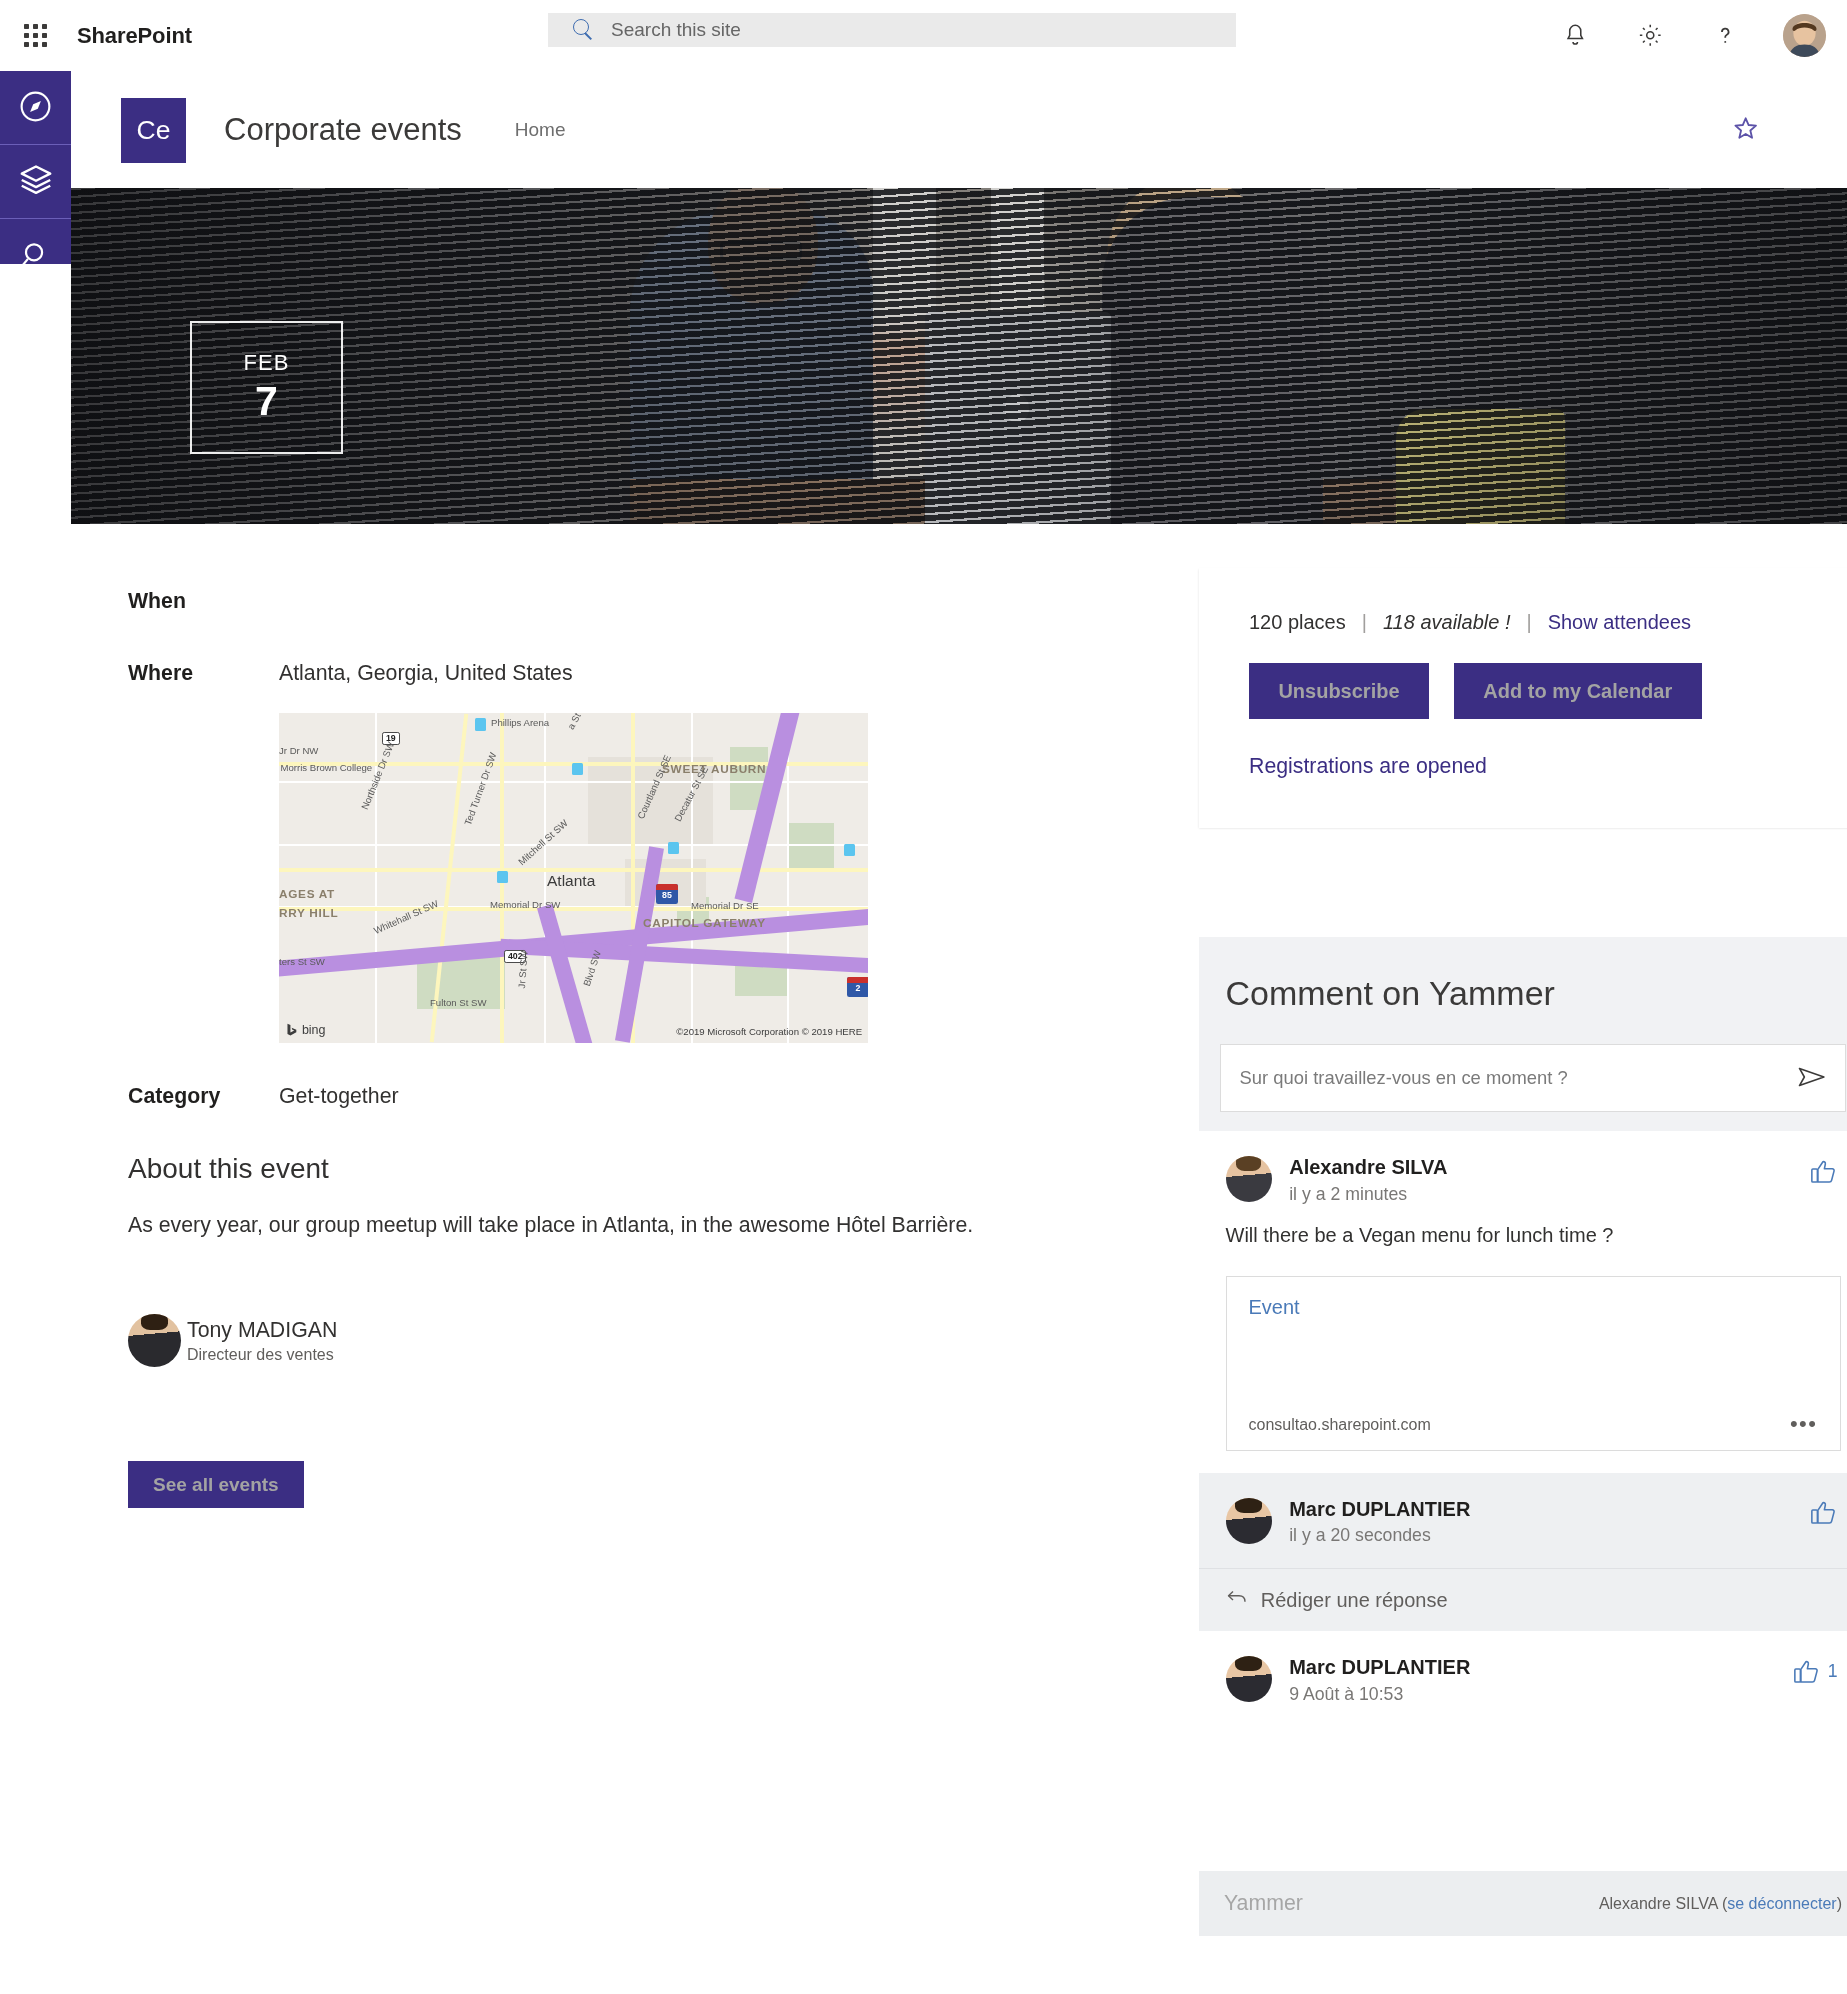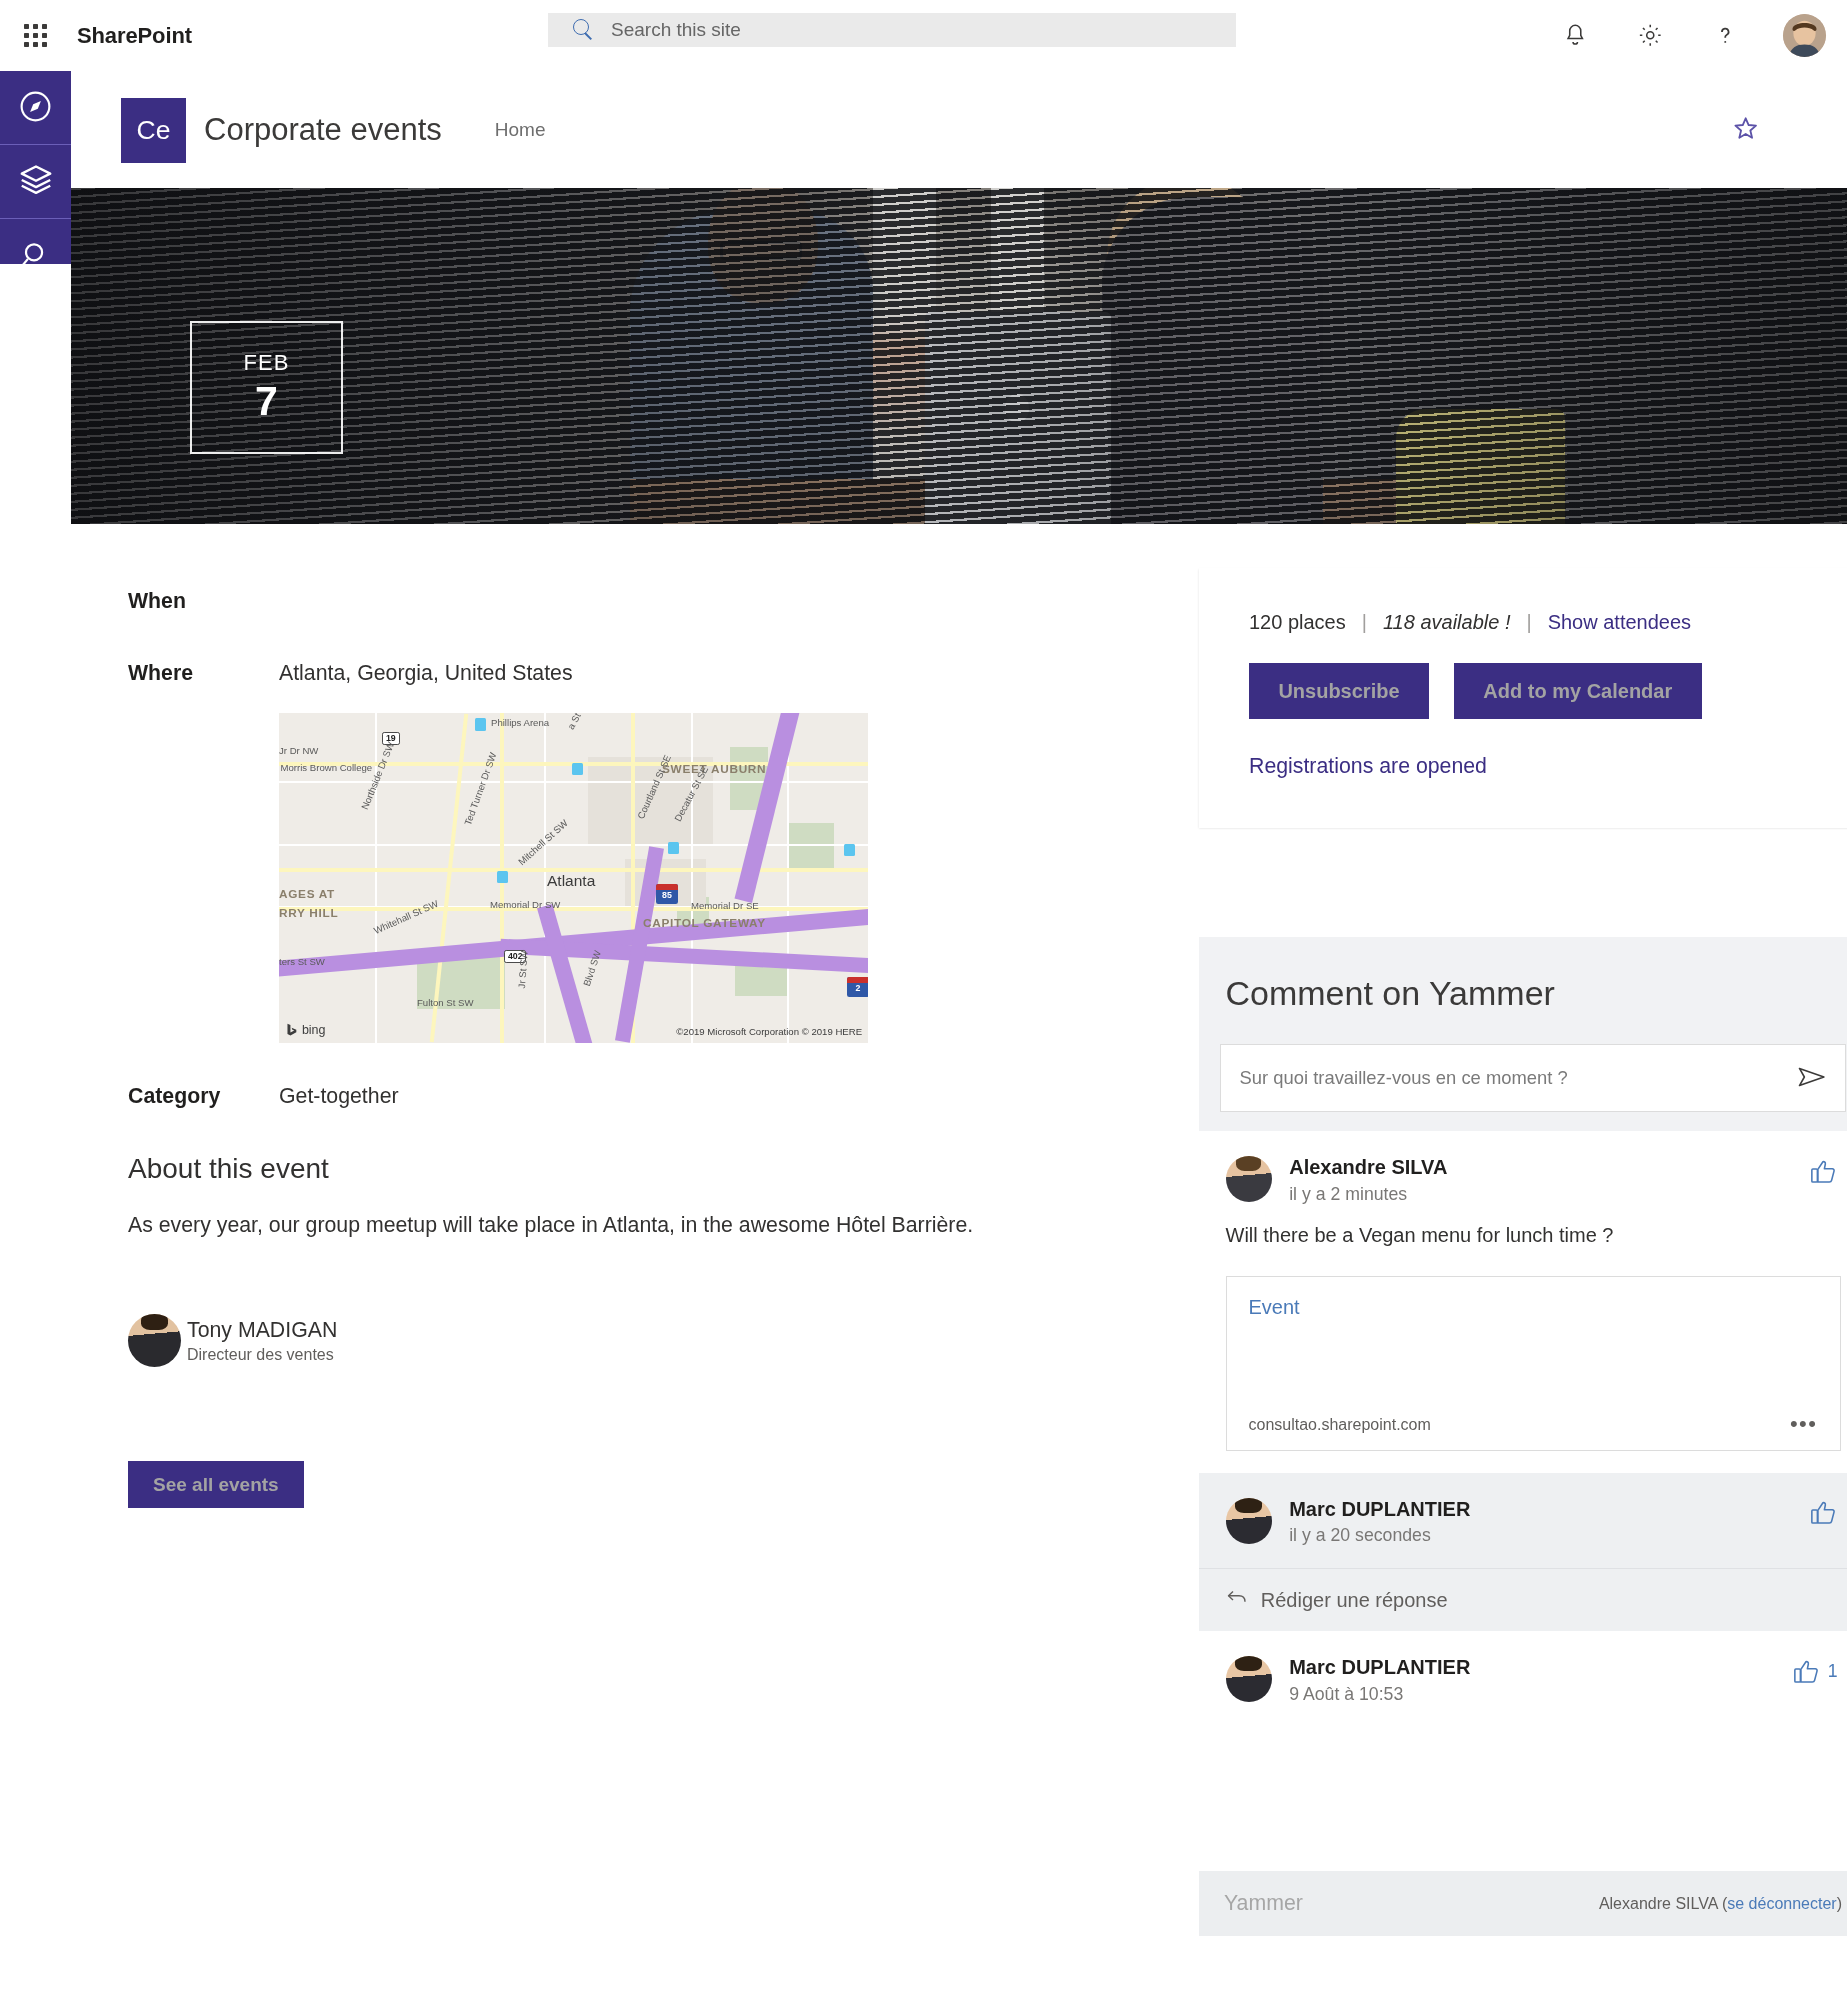--- a/index.html
+++ b/index.html
@@ -67,21 +67,21 @@
   .sitehead {
     position: absolute; left: 71px; top: 71px; width: 1777px; height: 118px;
     background: #ffffff; display: flex; align-items: center;
   }
   .site-logo {
     width: 65px; height: 65px; background: #3b2e83; color: #ffffff;
     display: flex; align-items: center; justify-content: center;
     font-size: 26.5px; margin-left: 50px; cursor: pointer;
   }
   .site-title {
-    font-size: 31px; color: #3b3a39; margin-left: 18px; font-weight: 400; cursor: pointer;
+    font-size: 31px; color: #3b3a39; margin-left: 38px; font-weight: 400; cursor: pointer;
   }
   .site-nav { margin-left: 53px; font-size: 19px; color: #6e6e6e; cursor: pointer; }
   .site-star { position: absolute; right: 88px; top: 43px; cursor: pointer; }
 
   
   .hero {
     position: absolute; left: 71px; top: 188px; width: 1777px; height: 336px;
     overflow: hidden;
   }
   .hero-photo { position: absolute; inset: 0; }
@@ -464,21 +464,21 @@
           <div class="m-lbl" style="left:356px;top:103px;transform:rotate(-66deg);transform-origin:left top;">Courtland St SE</div>
           <div class="m-lbl" style="left:393px;top:105px;transform:rotate(-62deg);transform-origin:left top;">Decatur St SE</div>
           <div class="m-lbl" style="left:286px;top:13.3px;transform:rotate(-62deg);transform-origin:left top;">a St NW</div>
           <div class="m-city" style="left:268px;top:159px;">Atlanta</div>
           <div class="m-lbl" style="left:211px;top:186px;">Memorial Dr SW</div>
           <div class="m-lbl" style="left:412px;top:187px;">Memorial Dr SE</div>
           <div class="m-lbl-b" style="left:364px;top:203px;">CAPITOL GATEWAY</div>
           <div class="m-lbl-b" style="left:0px;top:174px;">AGES AT</div>
           <div class="m-lbl-b" style="left:0px;top:193px;">RRY HILL</div>
           <div class="m-lbl" style="left:93px;top:213px;transform:rotate(-24deg);transform-origin:left top;">Whitehall St SW</div>
-          <div class="m-lbl" style="left:124px;top:284px;padding-left:14px;">Fulton St SW</div>
+          <div class="m-lbl" style="left:137px;top:284px;padding-left:14px;">Fulton St SW</div>
           <div class="m-lbl" style="left:0px;top:243px;">ters St SW</div>
           <div class="m-lbl" style="left:302px;top:271px;transform:rotate(-72deg);transform-origin:left top;">Blvd SW</div>
           <div class="m-lbl" style="left:237px;top:275px;transform:rotate(-86deg);transform-origin:left top;">Jr St SW</div>
 
           <div class="m-bing">
             <svg width="11.8" height="13.3" viewBox="0 0 16 18">
                 <path d="M2 1l4 1.6v10.1l5.2-2.6-2.6-1-1-2.7 6.4 2.6v3.4L6 17 2 14.8z" fill="#3d3d3d"></path>
               </svg>
             <span>bing</span>
           </div>

